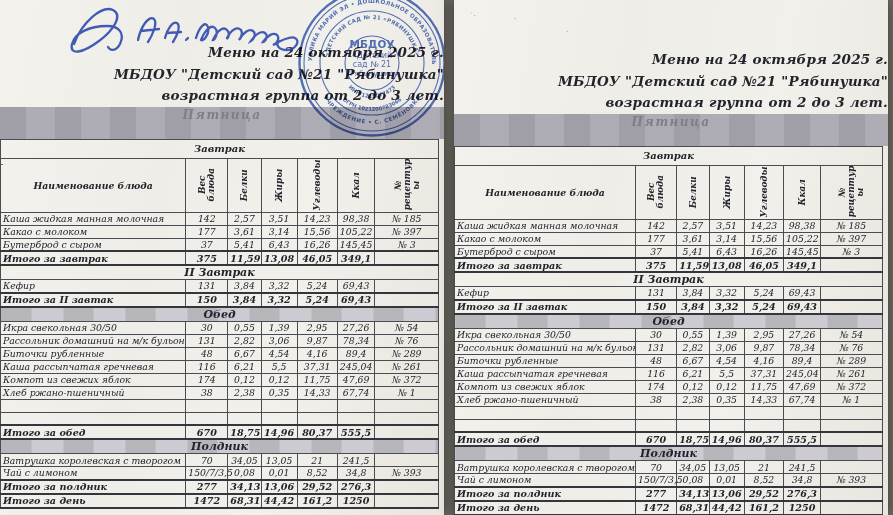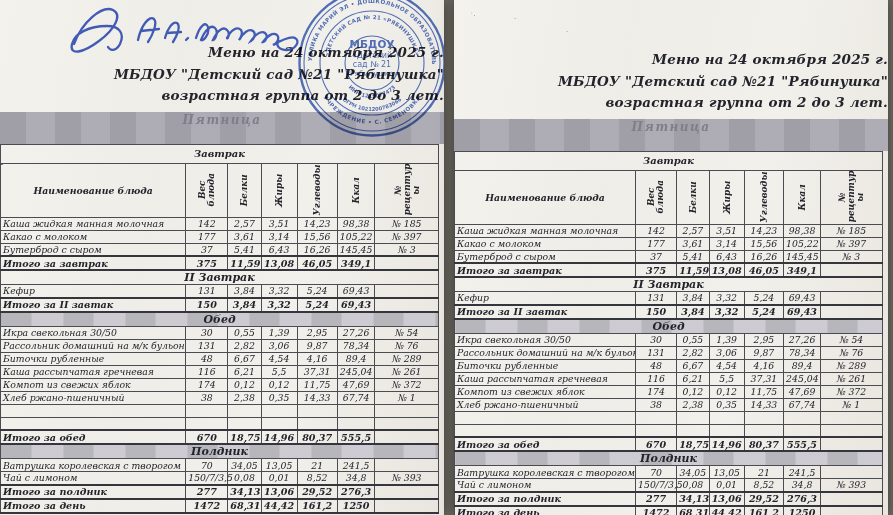--- a/index.html
+++ b/index.html
@@ -16,21 +16,21 @@
   .page{position:absolute;top:0;height:515px;overflow:hidden;
         background:linear-gradient(100deg,#f4f2ed 0%,#efede7 35%,#f2f0ea 65%,#e9e6e0 100%);
         box-shadow:0 0 12px rgba(25,23,20,.55);}
   .page-left{left:0;width:444px;}
   .page-right{left:454px;width:434px;}
   .sheet{position:relative;height:100%;}
   .page-right .sheet{padding-top:7px;}
 
   .title-block{padding-top:42px;text-align:right;font-style:italic;font-weight:bold;
                font-size:13.5px;line-height:21.5px;color:var(--ink);letter-spacing:.2px;}
-  .day-band{margin-top:5px;height:32px;line-height:16px;background:var(--band-bg);
+  .day-band{height:32px;line-height:16px;background:var(--band-bg);
             color:var(--band-text);font-style:italic;font-weight:bold;font-size:12px;
             text-align:center;letter-spacing:1.5px;
             background-image:repeating-linear-gradient(90deg,rgba(120,119,128,.18) 0 26px,rgba(190,189,196,.22) 26px 55px);}
 
   table.menu{width:calc(100% - 5px);border-collapse:collapse;table-layout:fixed;color:var(--ink);}
   table.menu td,table.menu th{border:1px solid var(--grid);font-style:italic;font-size:9.3px;
             padding:0 2px;white-space:nowrap;}
   td.name{text-align:left;padding-left:3px;overflow:hidden;}
   td.c{text-align:center;}
   tr.food-row td,tr.empty-row td{height:13px;}

